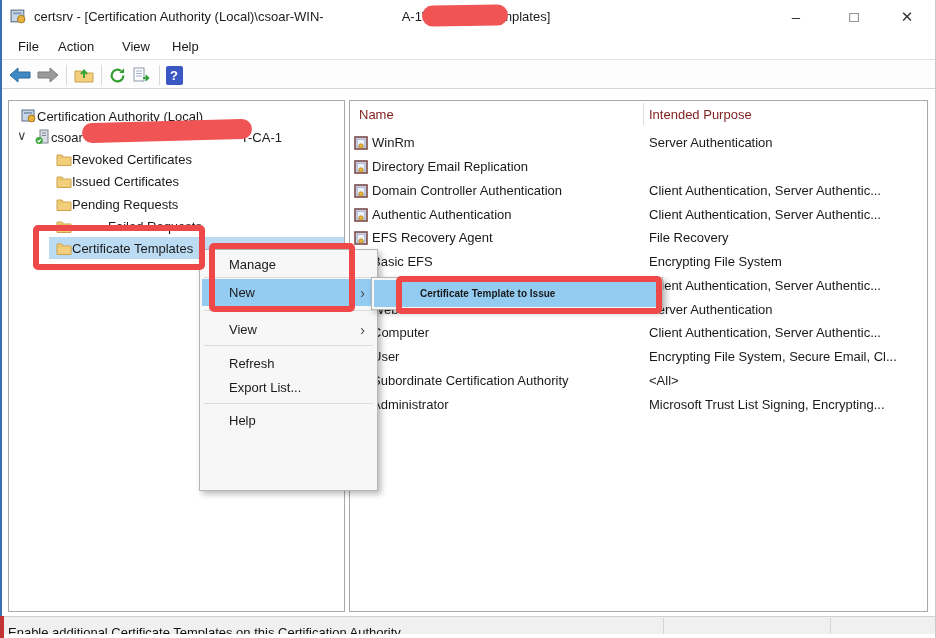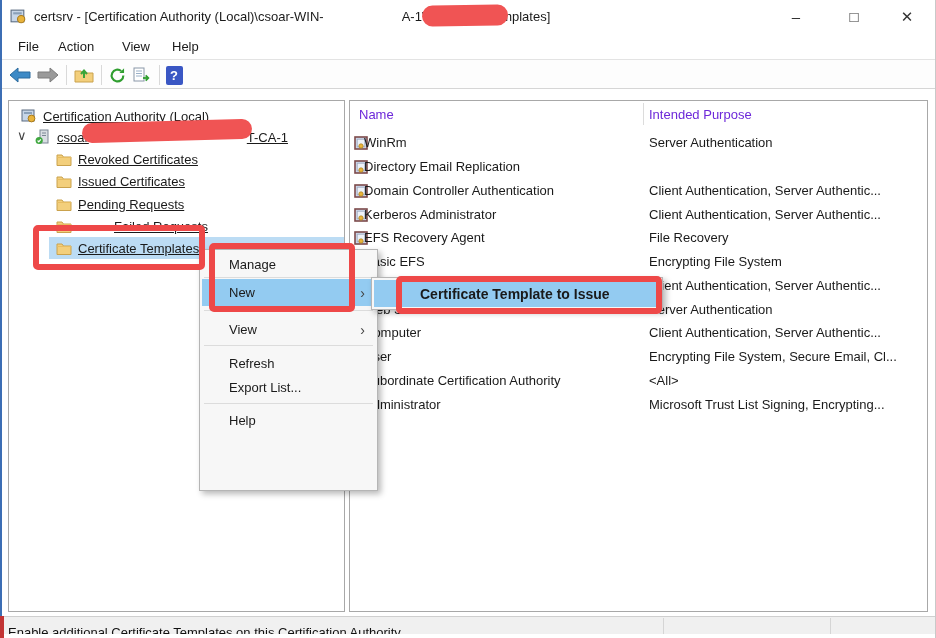--- a/index.html
+++ b/index.html
@@ -33,46 +33,46 @@
   .help-box{width:17px;height:19px;background:#3a57c4;color:#fff;font-weight:bold;font-size:13px;
     display:flex;align-items:center;justify-content:center;border-radius:2px;}
 
   
   .pane{position:absolute;top:100px;height:512px;background:#fff;border:1px solid #a8a8a8;box-sizing:border-box;}
   #left-pane{left:8px;width:337px;}
   #right-pane{left:349px;width:579px;}
 
   
   .tree-row{position:absolute;height:20px;display:flex;align-items:center;font-size:13px;white-space:nowrap;}
-  .tree-row .lbl{margin-left:6px;text-decoration:underline;}
+  .tree-row .lbl{}
   .tree-sel{position:absolute;left:40px;top:136px;width:295px;height:22px;background:#bcdcf4;}
   .chev{position:absolute;left:8px;top:27px;font-size:13px;color:#444;}
 
   
-  .col-hdr{position:absolute;top:6px;font-size:13px;color:#6d28d9;}
+  .col-hdr{position:absolute;top:6px;font-size:13px;color:#7f1d1d;}
   .hdr-sep{position:absolute;top:2px;width:1px;height:22px;background:#dcdcdc;}
   .lrow{position:absolute;left:0;width:577px;height:21px;font-size:13px;white-space:nowrap;}
   .lrow .icon{position:absolute;left:4px;top:3px;}
-  .lrow .nm{position:absolute;left:14px;top:2px;}
+  .lrow .nm{position:absolute;left:22px;top:2px;}
   .lrow .pp{position:absolute;left:299px;top:2px;}
 
   
   .ctx{position:absolute;left:199px;top:249px;width:179px;height:242px;background:#f7f7f7;
     border:1px solid #b5b5b5;box-shadow:3px 3px 6px rgba(0,0,0,.28);z-index:50;box-sizing:border-box;}
   .ctx-item{position:absolute;left:2px;width:173px;height:23px;font-size:13px;display:flex;align-items:center;
     padding-left:27px;box-sizing:border-box;}
   .ctx-item .arrow{position:absolute;right:10px;font-size:14px;color:#444;}
   .ctx-item.hl{background:#93cbf1;height:27px;}
   .ctx-sep{position:absolute;left:4px;width:169px;height:1px;background:#dcdcdc;}
 
   
   .sub{position:absolute;left:371px;top:277px;width:292px;height:33px;background:#f7f7f7;
     border:1px solid #b5b5b5;box-shadow:3px 3px 6px rgba(0,0,0,.28);z-index:55;box-sizing:border-box;}
   .sub-item{position:absolute;left:2px;top:2px;width:286px;height:27px;background:#93cbf1;
-    font-size:14px;font-weight:600;display:flex;align-items:center;padding-left:46px;box-sizing:border-box;}
+    font-size:10px;font-weight:600;display:flex;align-items:center;padding-left:46px;box-sizing:border-box;}
 
   
   .statusbar{position:absolute;left:0;top:616px;width:936px;height:18px;background:#f0f0f0;
     border-top:1px solid #cfcfcf;box-sizing:border-box;overflow:hidden;}
   .statusbar .txt{position:absolute;left:8px;top:8px;font-size:13px;color:#111;white-space:nowrap;}
   .st-sep{position:absolute;top:1px;width:1px;height:21px;background:#d5d5d5;}
 
   
   .ann-box{position:absolute;border:6px solid #ee4848;border-radius:5px;z-index:100;}
   .ann-blob{position:absolute;background:#f05454;border-radius:12px;z-index:100;}
@@ -258,21 +258,21 @@
       <span class="pp">Client Authentication, Server Authentic...</span>
     </div>
     <div class="lrow" style="top:104px;">
       <span class="icon">
           <svg width="14" height="14" viewBox="0 0 14 14">
             <rect x="1" y="1" width="12" height="12" fill="#cfd8ea" stroke="#7c4a4a" stroke-width="1.6"></rect>
             <rect x="3.2" y="3.2" width="7.6" height="7.6" fill="#eef2f8" stroke="#9aa7c0" stroke-width="0.8"></rect>
             <circle cx="7" cy="10" r="2.2" fill="#e9b53a" stroke="#a97b1e" stroke-width="0.7"></circle>
           </svg>
         </span>
-      <span class="nm">Kerberos Administrator</span>
+      <span class="nm">Authentic Authentication</span>
       <span class="pp">Client Authentication, Server Authentic...</span>
     </div>
     <div class="lrow" style="top:127px;">
       <span class="icon">
           <svg width="14" height="14" viewBox="0 0 14 14">
             <rect x="1" y="1" width="12" height="12" fill="#cfd8ea" stroke="#7c4a4a" stroke-width="1.6"></rect>
             <rect x="3.2" y="3.2" width="7.6" height="7.6" fill="#eef2f8" stroke="#9aa7c0" stroke-width="0.8"></rect>
             <circle cx="7" cy="10" r="2.2" fill="#e9b53a" stroke="#a97b1e" stroke-width="0.7"></circle>
           </svg>
         </span>

